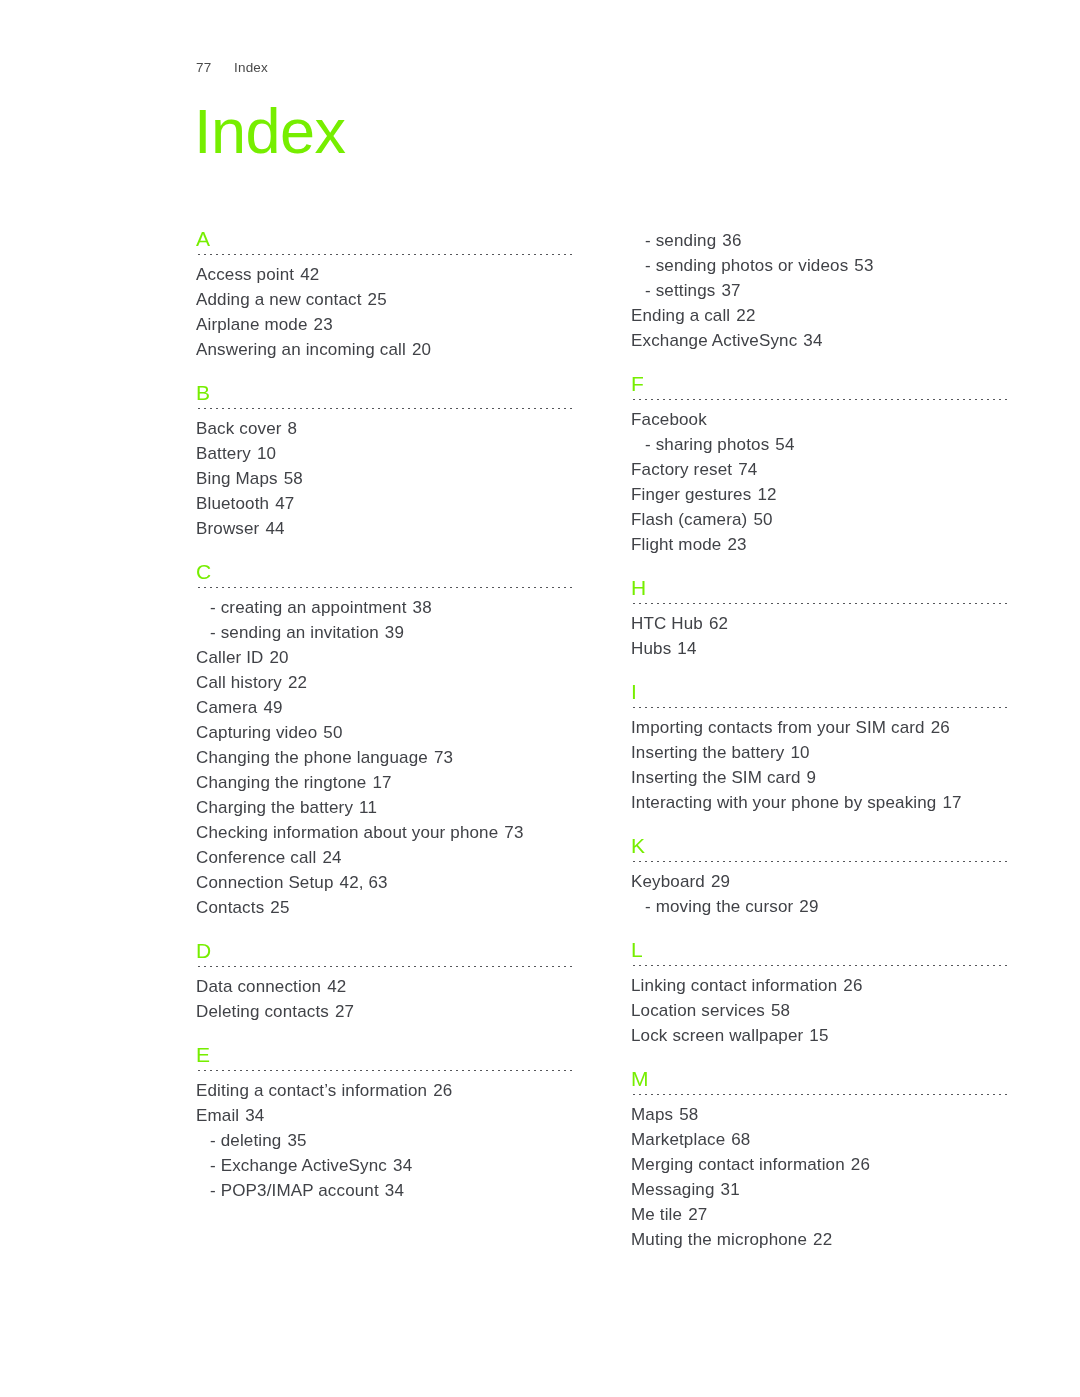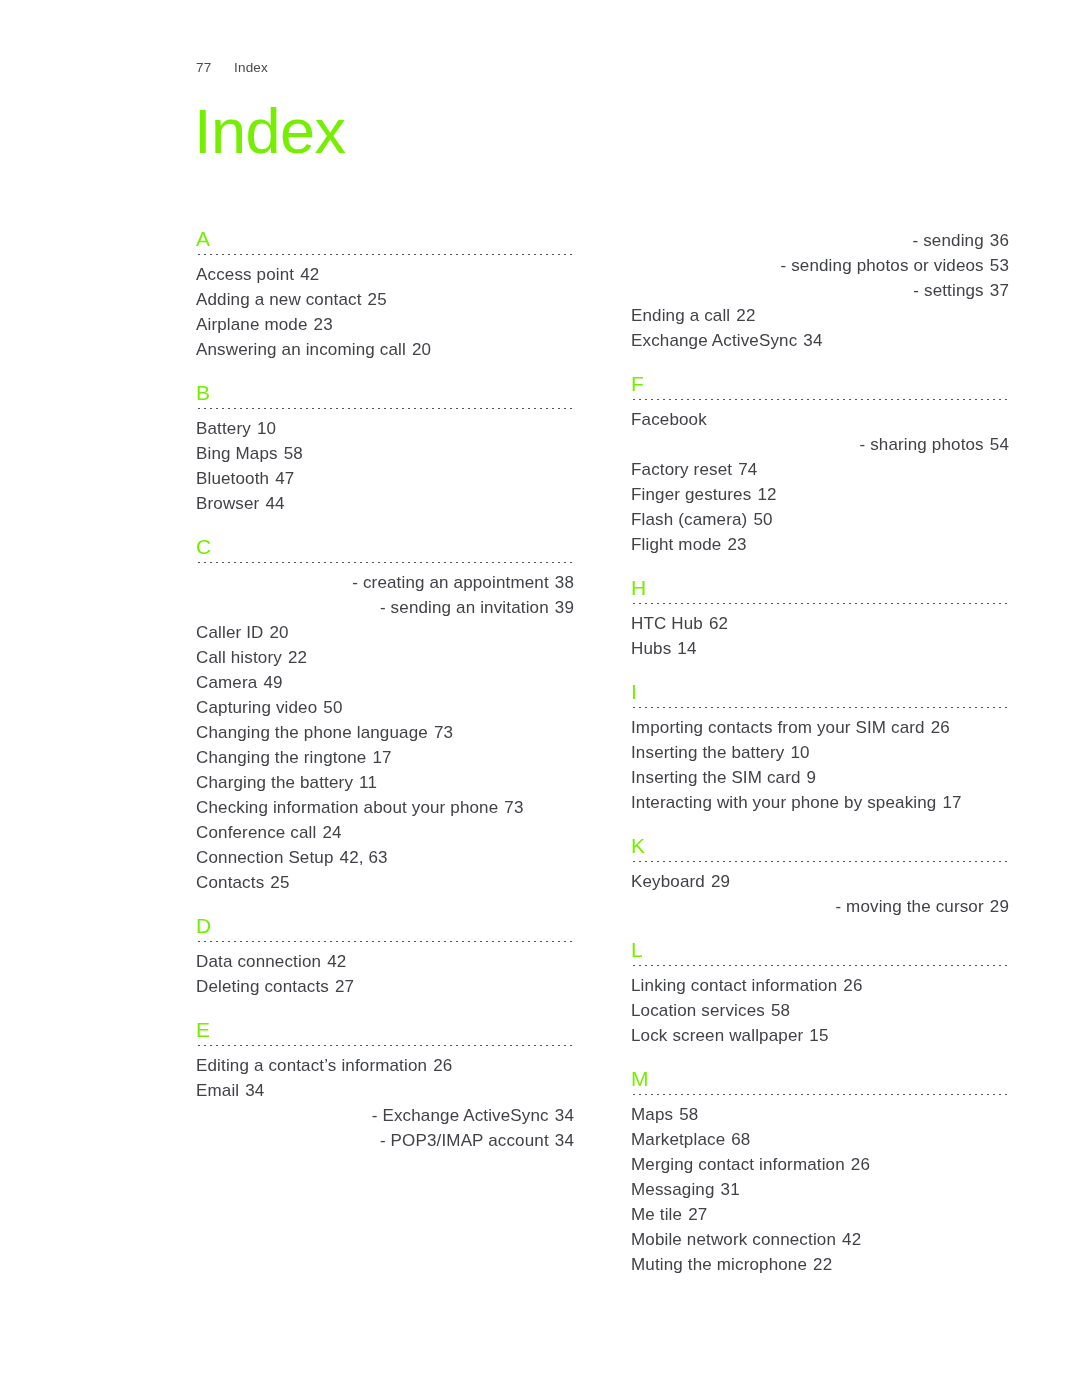--- a/index.html
+++ b/index.html
@@ -100,21 +100,20 @@
   .entry {
     font-size: 17px;
     line-height: 25px;
     font-weight: 300;
     color: #404247;
     letter-spacing: 0.15px;
     white-space: normal;
   }
   .entry.sub {
     padding-left: 14px;
-    text-align: right;
   }
   .entry .pg {
     margin-left: 6px;
   }
 
   
   .cont-block {
     margin-bottom: 20px;
   }
 </style>
@@ -139,20 +138,21 @@
             <li class="entry"><span class="label">Access point</span><span class="pg">42</span></li>
             <li class="entry"><span class="label">Adding a new contact</span><span class="pg">25</span></li>
             <li class="entry"><span class="label">Airplane mode</span><span class="pg">23</span></li>
             <li class="entry"><span class="label">Answering an incoming call</span><span class="pg">20</span></li>
           </ul>
         </div>
         <div class="section">
           <div class="section-letter">B</div>
           <div class="section-rule"></div>
           <ul class="entries">
+            <li class="entry"><span class="label">Back cover</span><span class="pg">8</span></li>
             <li class="entry"><span class="label">Battery</span><span class="pg">10</span></li>
             <li class="entry"><span class="label">Bing Maps</span><span class="pg">58</span></li>
             <li class="entry"><span class="label">Bluetooth</span><span class="pg">47</span></li>
             <li class="entry"><span class="label">Browser</span><span class="pg">44</span></li>
           </ul>
         </div>
         <div class="section">
           <div class="section-letter">C</div>
           <div class="section-rule"></div>
           <ul class="entries">
@@ -178,20 +178,21 @@
             <li class="entry"><span class="label">Data connection</span><span class="pg">42</span></li>
             <li class="entry"><span class="label">Deleting contacts</span><span class="pg">27</span></li>
           </ul>
         </div>
         <div class="section">
           <div class="section-letter">E</div>
           <div class="section-rule"></div>
           <ul class="entries">
             <li class="entry"><span class="label">Editing a contact’s information</span><span class="pg">26</span></li>
             <li class="entry"><span class="label">Email</span><span class="pg">34</span></li>
+            <li class="entry sub"><span class="label">- deleting</span><span class="pg">35</span></li>
             <li class="entry sub"><span class="label">- Exchange ActiveSync</span><span class="pg">34</span></li>
             <li class="entry sub"><span class="label">- POP3/IMAP account</span><span class="pg">34</span></li>
           </ul>
         </div>
       </div>
     <div class="column" id="col-1">
         <div class="cont-block">
           <ul class="entries">
             <li class="entry sub"><span class="label">- sending</span><span class="pg">36</span></li>
             <li class="entry sub"><span class="label">- sending photos or videos</span><span class="pg">53</span></li>
@@ -249,20 +250,19 @@
         </div>
         <div class="section">
           <div class="section-letter">M</div>
           <div class="section-rule"></div>
           <ul class="entries">
             <li class="entry"><span class="label">Maps</span><span class="pg">58</span></li>
             <li class="entry"><span class="label">Marketplace</span><span class="pg">68</span></li>
             <li class="entry"><span class="label">Merging contact information</span><span class="pg">26</span></li>
             <li class="entry"><span class="label">Messaging</span><span class="pg">31</span></li>
             <li class="entry"><span class="label">Me tile</span><span class="pg">27</span></li>
-            <li class="entry"><span class="label">Mobile network connection</span><span class="pg">42</span></li>
             <li class="entry"><span class="label">Muting the microphone</span><span class="pg">22</span></li>
           </ul>
         </div>
       </div>
   </div>
 
 </div>
 
 </body></html>

